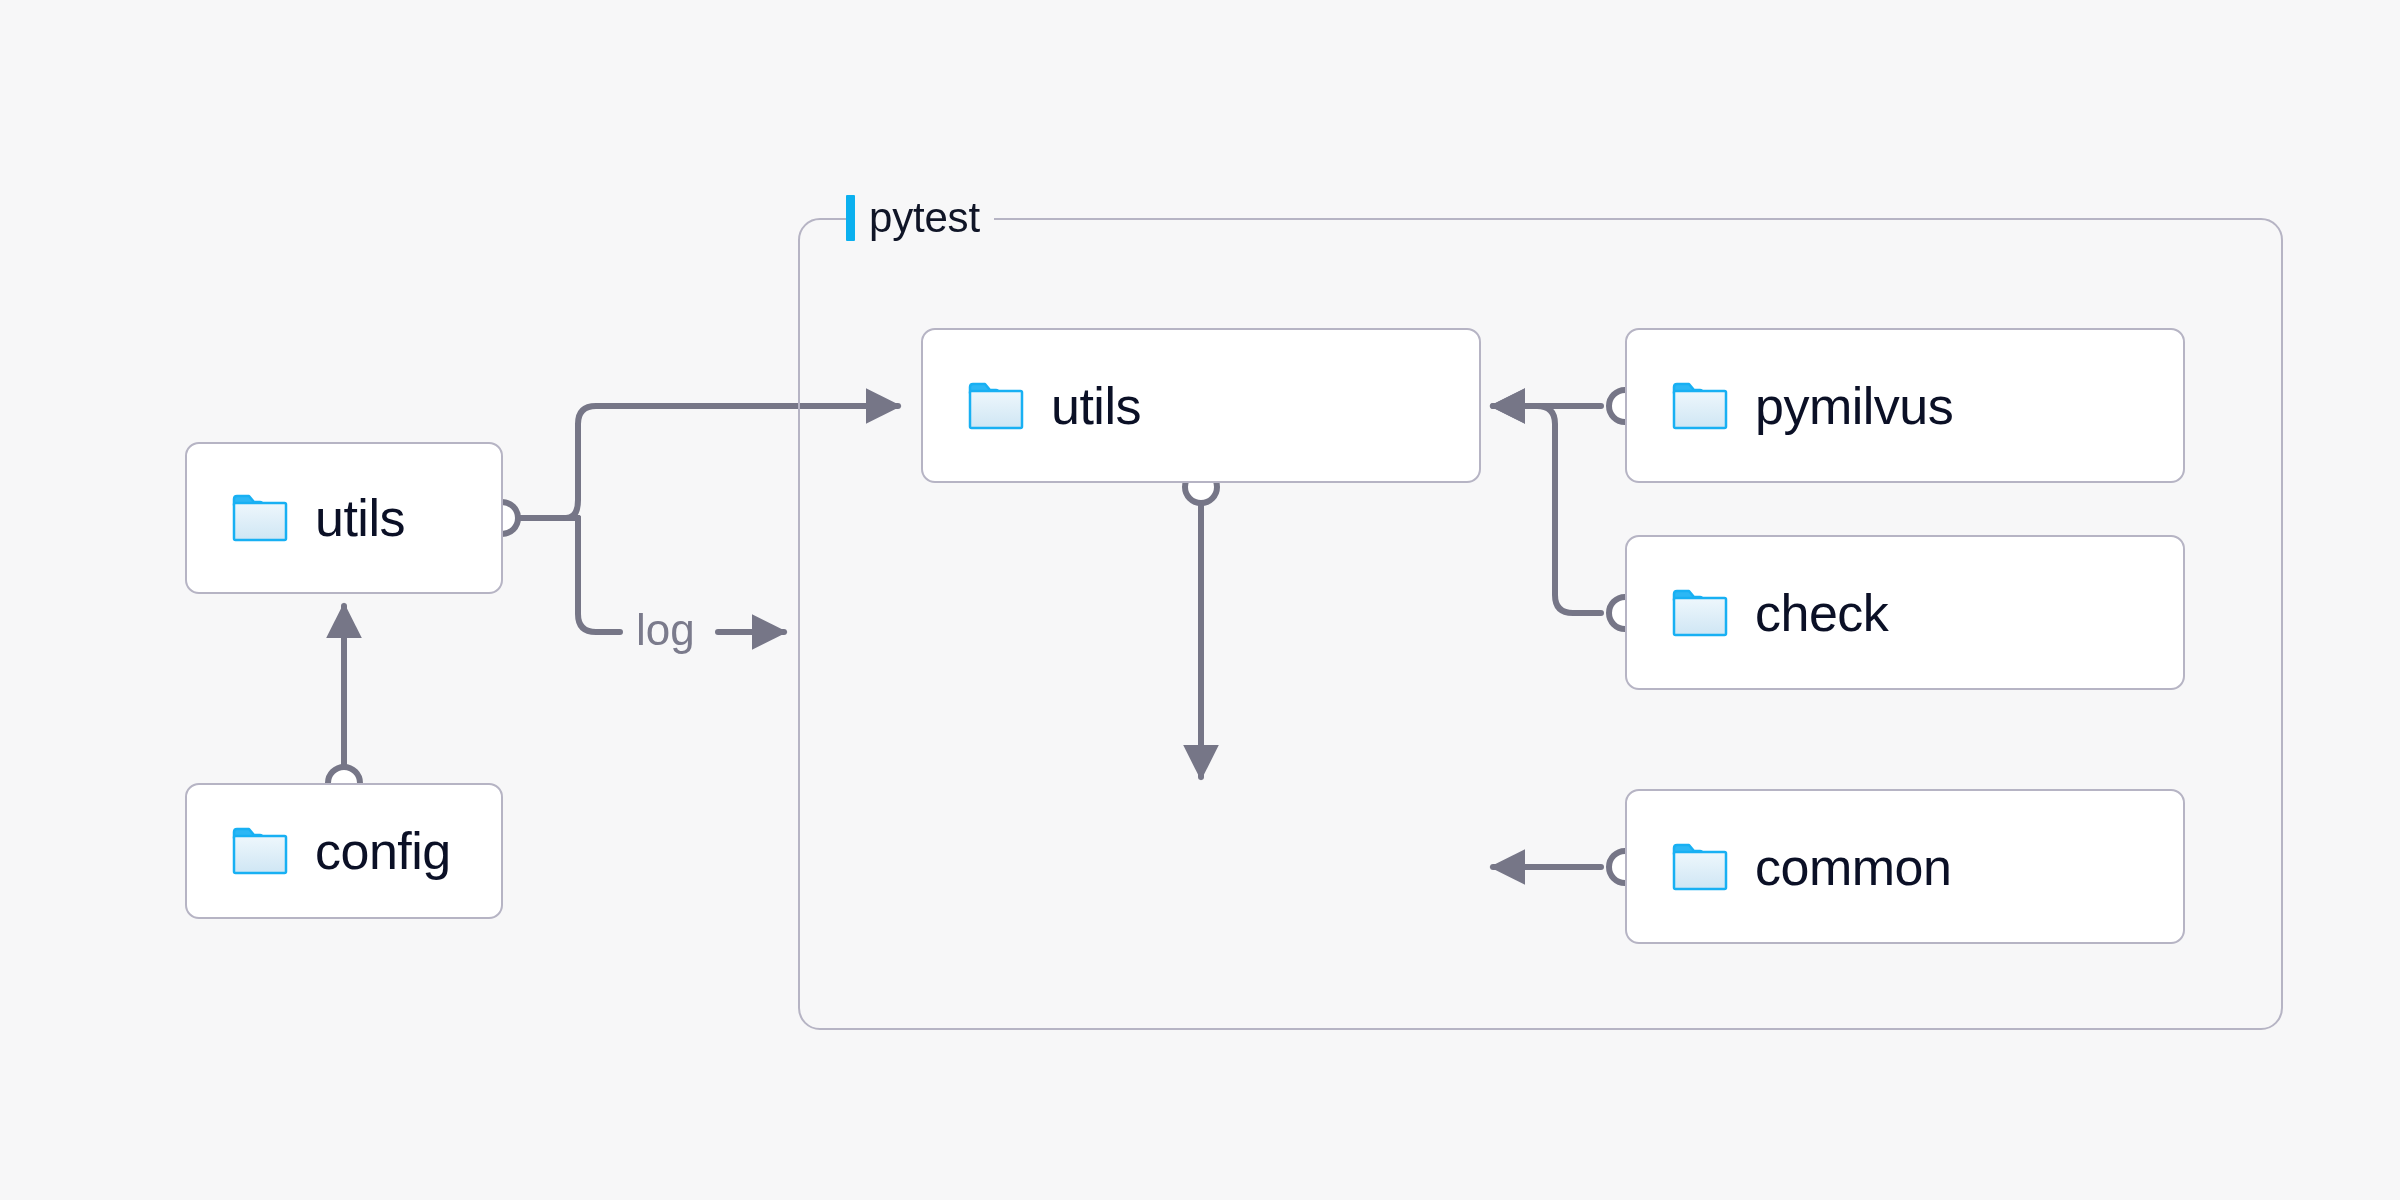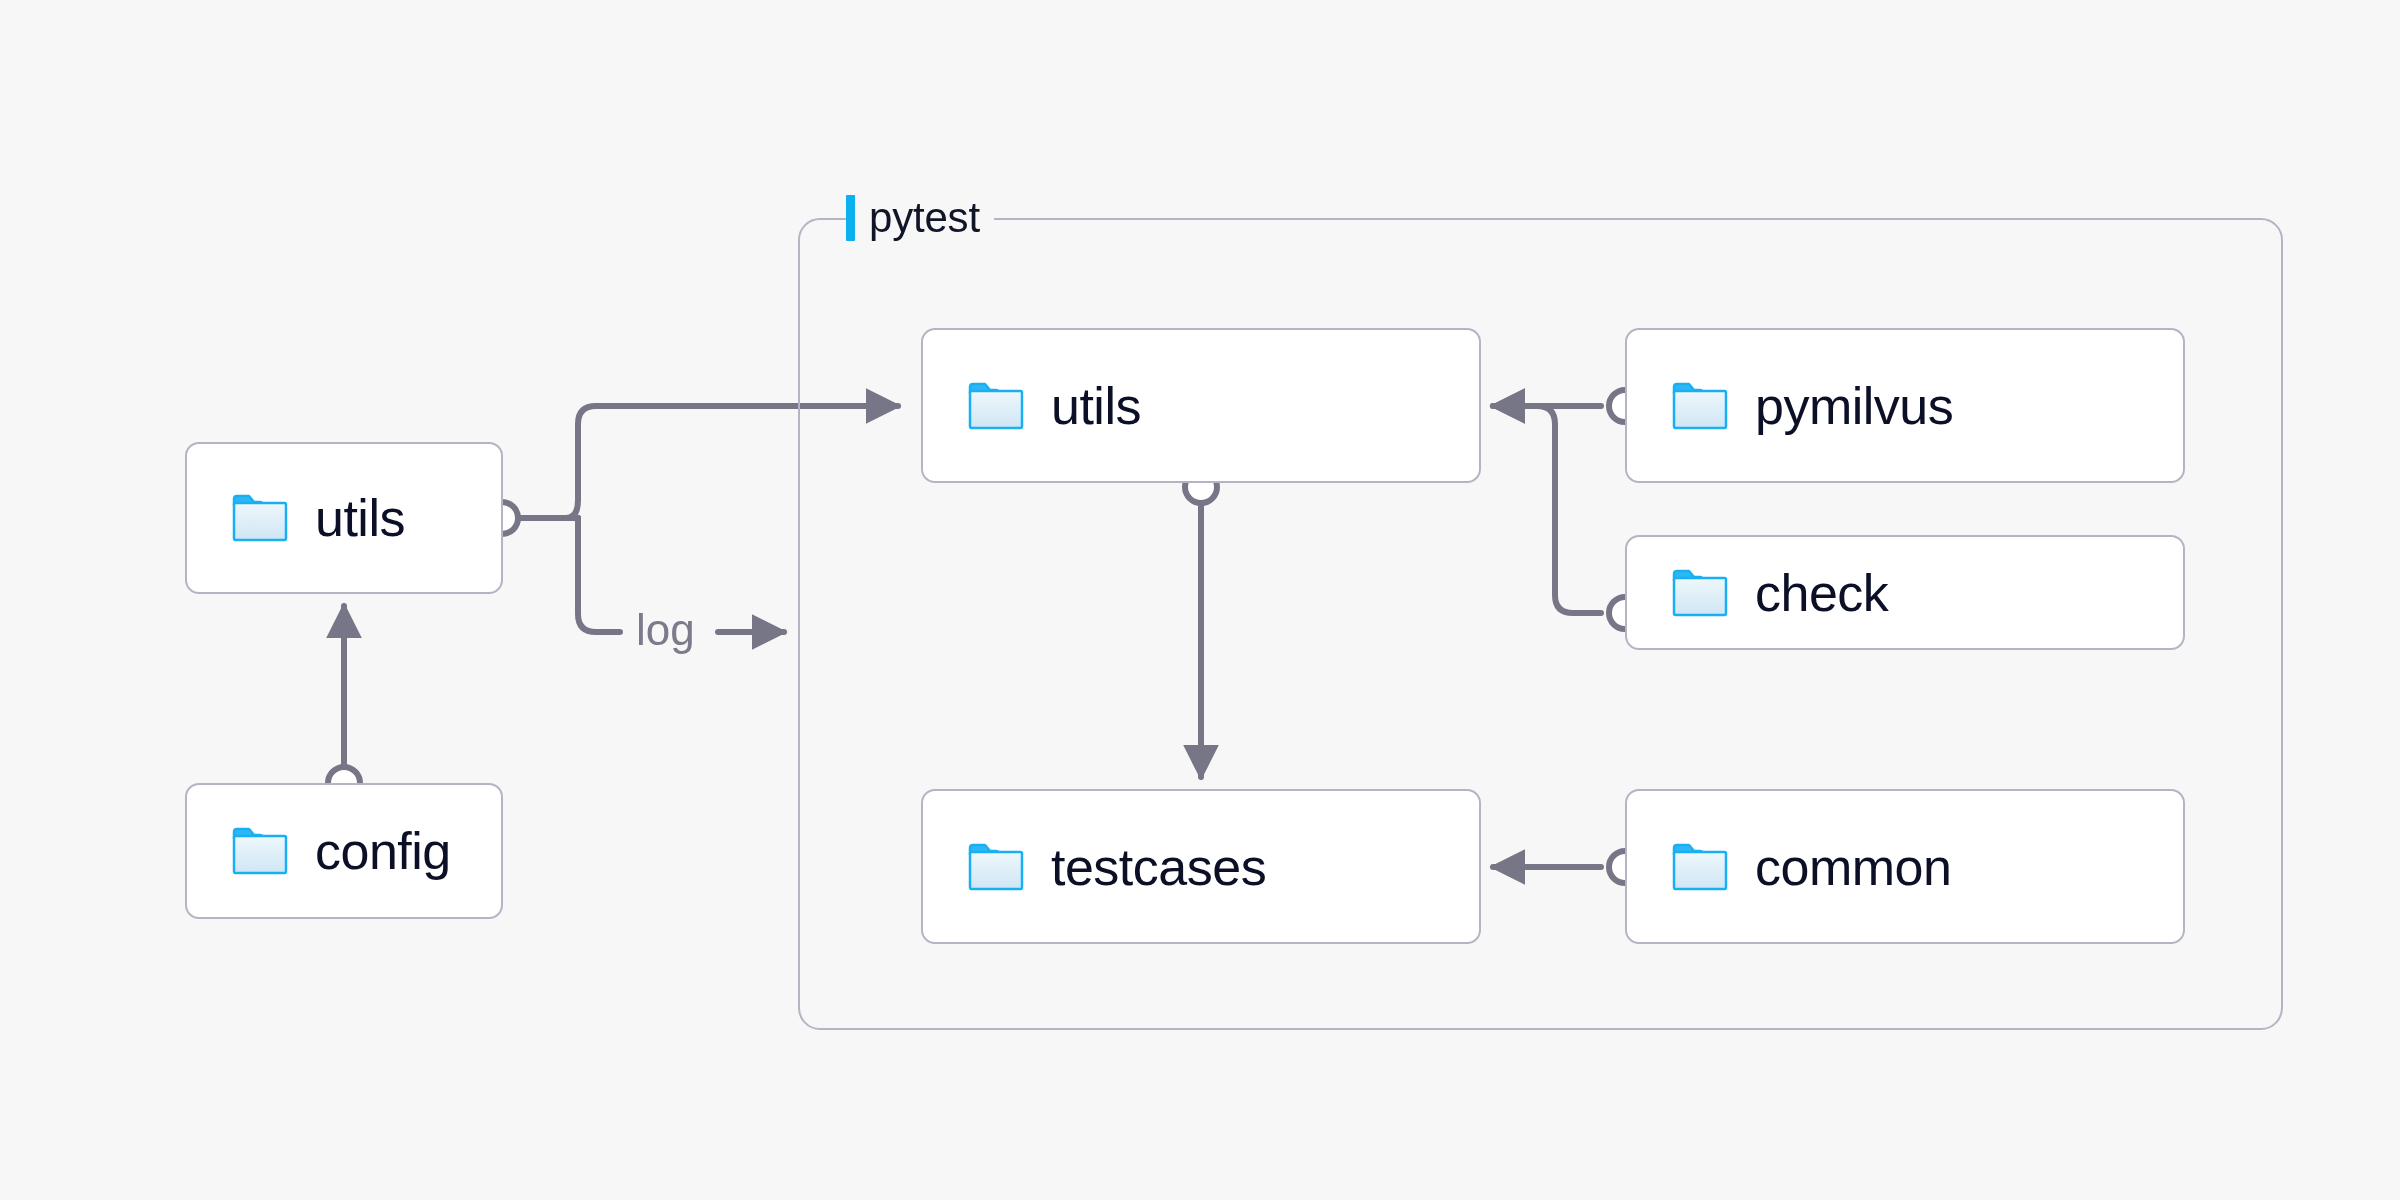--- a/index.html
+++ b/index.html
@@ -169,37 +169,30 @@
   </div>
 
   <div class="node" style="left:893px; top:328px; width:560px; height:155px;">
     <svg class="folder-icon" viewBox="0 0 58 50">
       <path d="M3 12 L3 6 Q3 3 6 3 L18 3 L23 9 L29 9 Q31 9 31 11 L31 12 Z" fill="#2cb7f5" stroke="#18b0f3" stroke-width="2.5" stroke-linejoin="round"></path>
       <rect x="3" y="10" width="52" height="37" rx="1.5" fill="url(#folderGrad)" stroke="#18b0f3" stroke-width="2.5"></rect>
     </svg>
     <span class="label">utils</span>
   </div>
 
-  <div class="node" style="left:893px; top:789px; width:560px; height:155px;">
-    <svg class="folder-icon" viewBox="0 0 58 50">
-      <path d="M3 12 L3 6 Q3 3 6 3 L18 3 L23 9 L29 9 Q31 9 31 11 L31 12 Z" fill="#2cb7f5" stroke="#18b0f3" stroke-width="2.5" stroke-linejoin="round"></path>
-      <rect x="3" y="10" width="52" height="37" rx="1.5" fill="url(#folderGrad)" stroke="#18b0f3" stroke-width="2.5"></rect>
-    </svg>
-    <span class="label">testcases</span>
-  </div>
 
   <div class="node" style="left:1597px; top:328px; width:560px; height:155px;">
     <svg class="folder-icon" viewBox="0 0 58 50">
       <path d="M3 12 L3 6 Q3 3 6 3 L18 3 L23 9 L29 9 Q31 9 31 11 L31 12 Z" fill="#2cb7f5" stroke="#18b0f3" stroke-width="2.5" stroke-linejoin="round"></path>
       <rect x="3" y="10" width="52" height="37" rx="1.5" fill="url(#folderGrad)" stroke="#18b0f3" stroke-width="2.5"></rect>
     </svg>
     <span class="label">pymilvus</span>
   </div>
 
-  <div class="node" style="left:1597px; top:535px; width:560px; height:115px;">
+  <div class="node" style="left:1597px; top:535px; width:560px; height:155px;">
     <svg class="folder-icon" viewBox="0 0 58 50">
       <path d="M3 12 L3 6 Q3 3 6 3 L18 3 L23 9 L29 9 Q31 9 31 11 L31 12 Z" fill="#2cb7f5" stroke="#18b0f3" stroke-width="2.5" stroke-linejoin="round"></path>
       <rect x="3" y="10" width="52" height="37" rx="1.5" fill="url(#folderGrad)" stroke="#18b0f3" stroke-width="2.5"></rect>
     </svg>
     <span class="label">check</span>
   </div>
 
   <div class="node" style="left:1597px; top:789px; width:560px; height:155px;">
     <svg class="folder-icon" viewBox="0 0 58 50">
       <path d="M3 12 L3 6 Q3 3 6 3 L18 3 L23 9 L29 9 Q31 9 31 11 L31 12 Z" fill="#2cb7f5" stroke="#18b0f3" stroke-width="2.5" stroke-linejoin="round"></path>

